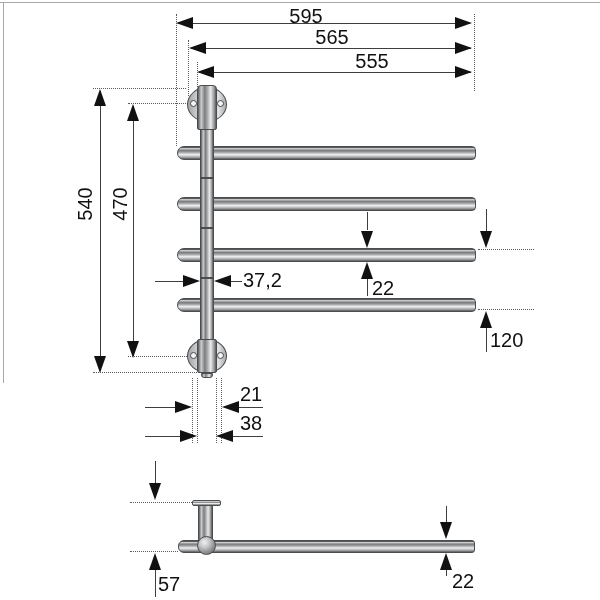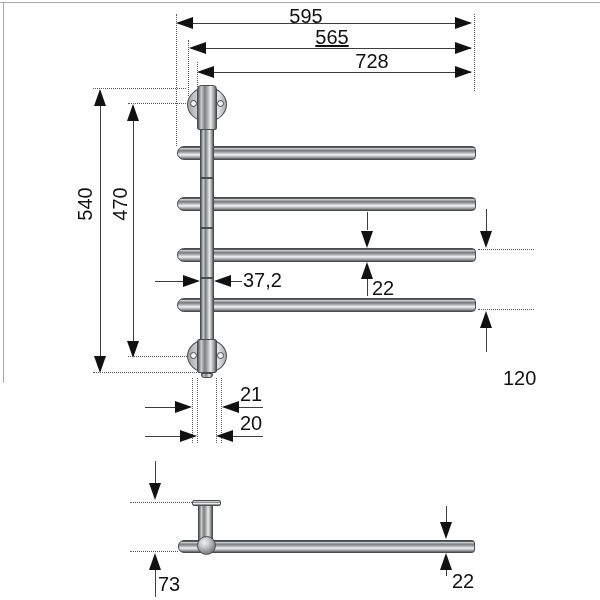--- a/index.html
+++ b/index.html
@@ -61,26 +61,26 @@
   <div class="part metal-h" style="left:213px;top:298px;width:263px;height:14px;border-radius:0 4px 4px 0;z-index:3;"></div>
 
   <div class="hl" style="left:178px;top:23px;width:292px;"></div>
   <div class="arr l" style="left:176px;top:17px;"></div>
   <div class="arr r" style="left:455px;top:17px;"></div>
   <span class="lbl center" style="left:306px;top:6px;text-align:right;">595</span>
 
   <div class="hl" style="left:191px;top:48px;width:280px;"></div>
   <div class="arr l" style="left:189px;top:42px;"></div>
   <div class="arr r" style="left:455px;top:42px;"></div>
-  <span class="lbl center" style="left:332px;top:27px;text-decoration:underline;">565</span>
+  <span class="lbl center" style="left:332px;top:27px;">565</span>
 
   <div class="hl" style="left:199px;top:72px;width:272px;"></div>
   <div class="arr l" style="left:197px;top:66px;"></div>
   <div class="arr r" style="left:455px;top:66px;"></div>
-  <span class="lbl center" style="left:372px;top:51px;">728</span>
+  <span class="lbl center" style="left:372px;top:51px;">555</span>
 
   <div class="dotv" style="left:176px;top:14px;height:132px;"></div>
   <div class="dotv" style="left:188px;top:40px;height:56px;"></div>
   <div class="dotv" style="left:197px;top:62px;height:25px;"></div>
   <div class="dotv" style="left:474px;top:14px;height:77px;"></div>
 
   <div class="vl" style="left:100px;top:91px;height:280px;"></div>
   <div class="arr u" style="left:94px;top:89px;"></div>
   <div class="arr d" style="left:94px;top:356px;"></div>
   <span class="lbl rot" style="left:85px;top:204px;">540</span>
@@ -106,51 +106,51 @@
   <div class="arr u" style="left:361px;top:262px;"></div>
   <div class="vl" style="left:367px;top:279px;height:17px;"></div>
   <span class="lbl" style="left:372px;top:278px;">22</span>
 
   <div class="vl" style="left:486px;top:209px;height:22px;"></div>
   <div class="arr d" style="left:480px;top:231px;"></div>
   <div class="doth" style="left:478px;top:249px;width:56px;"></div>
   <div class="doth" style="left:478px;top:309px;width:56px;"></div>
   <div class="arr u" style="left:480px;top:311px;"></div>
   <div class="vl" style="left:486px;top:328px;height:24px;"></div>
-  <span class="lbl" style="left:503px;top:330px;margin-top:38px;">120</span>
+  <span class="lbl" style="left:490px;top:330px;">120</span>
 
   <div class="dotv" style="left:192px;top:378px;height:65px;"></div>
   <div class="dotv" style="left:197px;top:378px;height:65px;"></div>
   <div class="dotv" style="left:216px;top:378px;height:65px;"></div>
   <div class="dotv" style="left:221px;top:378px;height:65px;"></div>
 
   <div class="hl" style="left:145px;top:407px;width:30px;"></div>
   <div class="arr r" style="left:175px;top:401px;"></div>
   <div class="arr l" style="left:222px;top:401px;"></div>
   <div class="hl" style="left:239px;top:407px;width:24px;"></div>
   <span class="lbl" style="left:240px;top:384px;">21</span>
 
   <div class="hl" style="left:145px;top:436px;width:35px;"></div>
   <div class="arr r" style="left:180px;top:430px;"></div>
   <div class="arr l" style="left:216px;top:430px;"></div>
   <div class="hl" style="left:233px;top:436px;width:30px;"></div>
-  <span class="lbl" style="left:240px;top:413px;">20</span>
+  <span class="lbl" style="left:240px;top:413px;">38</span>
 
   <div class="part metal-v" style="left:198px;top:505px;width:15px;height:36px;z-index:1;"></div>
   <div class="part metal-h" style="left:192px;top:500px;width:29px;height:6px;border-radius:2px;z-index:2;"></div>
   <div class="part metal-h" style="left:178px;top:540px;width:297px;height:13px;border-radius:6px 3px 3px 6px;z-index:2;"></div>
   <div class="part" style="left:197px;top:536px;width:19px;height:19px;border-radius:50%;z-index:3;background:radial-gradient(circle at 38% 32%,#eff0f0 0%,#c2c3c5 35%,#8b8d8f 65%,#5f6163 100%);"></div>
 
   <div class="vl" style="left:155px;top:461px;height:22px;"></div>
   <div class="arr d" style="left:149px;top:483px;"></div>
   <div class="doth" style="left:130px;top:502px;width:62px;"></div>
   <div class="doth" style="left:130px;top:551px;width:48px;"></div>
   <div class="arr u" style="left:149px;top:553px;"></div>
   <div class="vl" style="left:155px;top:570px;height:27px;"></div>
-  <span class="lbl" style="left:158px;top:574px;">73</span>
+  <span class="lbl" style="left:158px;top:574px;">57</span>
 
   <div class="vl" style="left:446px;top:506px;height:16px;"></div>
   <div class="arr d" style="left:440px;top:522px;"></div>
   <div class="arr u" style="left:440px;top:553px;"></div>
   <div class="vl" style="left:446px;top:570px;height:6px;"></div>
   <span class="lbl" style="left:452px;top:571px;">22</span>
 
 </div>
 
 </body></html>

